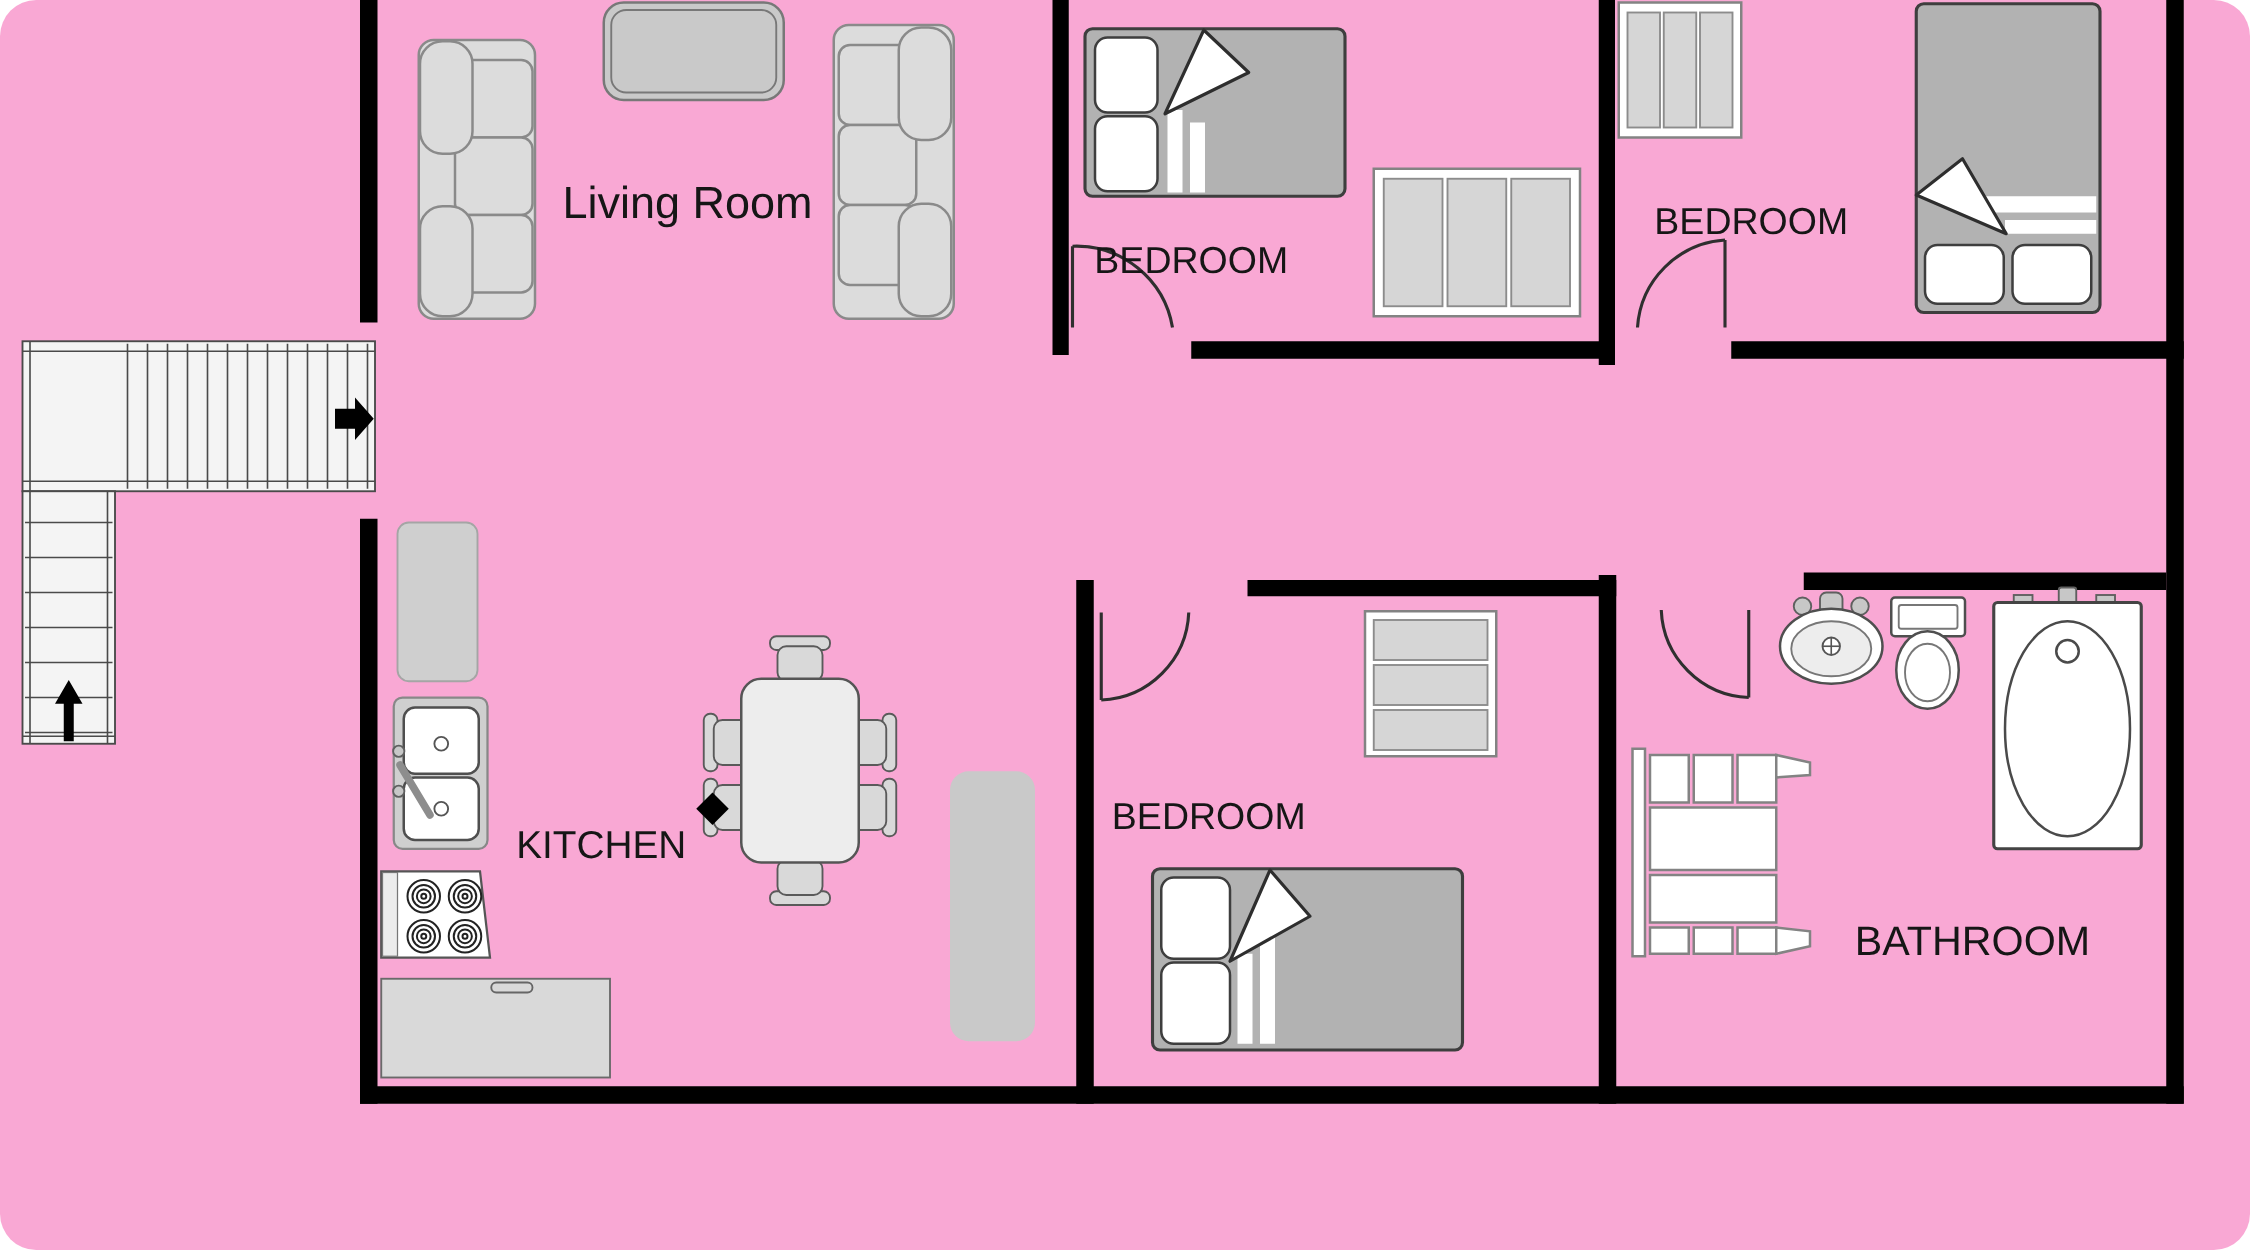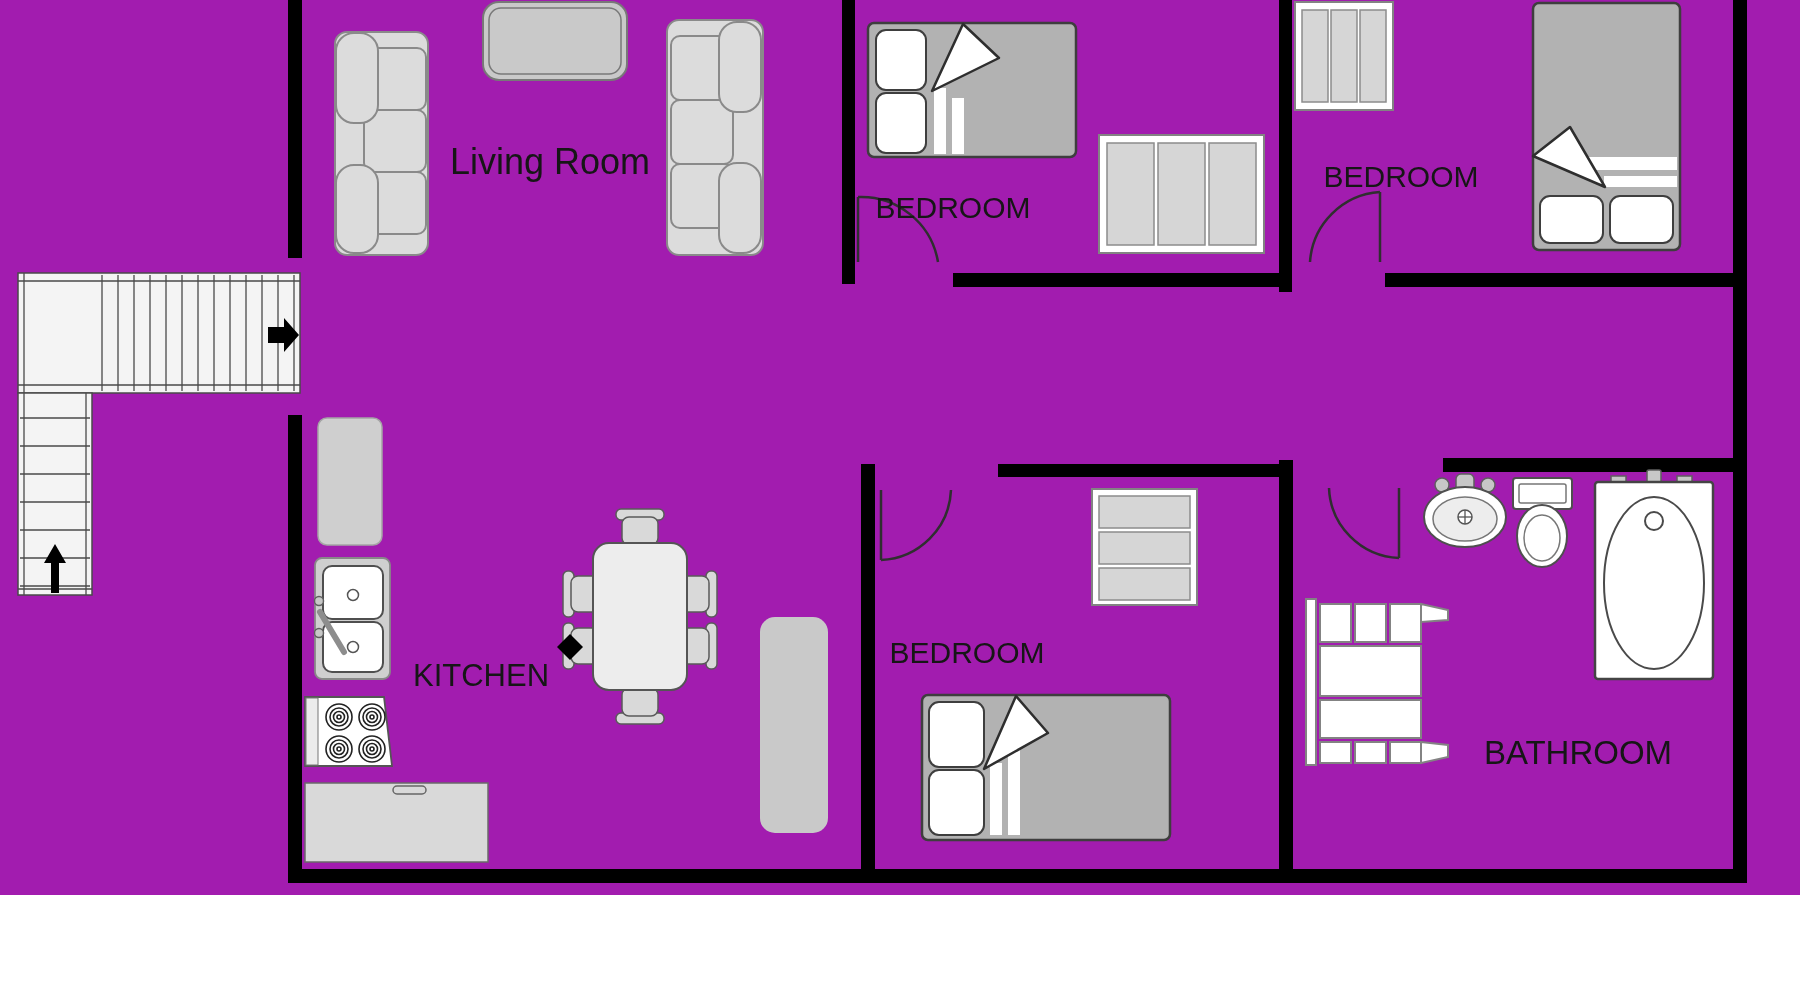--- a/index.html
+++ b/index.html
@@ -1,16 +1,16 @@
 <!DOCTYPE html>
 <html><head>
 <meta charset="utf-8">
 <style>
   html,body{margin:0;padding:0;background:#ffffff;}
-  .stage{position:relative;width:1800px;height:895px;background:#a21caf;overflow:hidden;}
+  .stage{position:relative;width:1800px;height:1000px;background:#f9a8d4;overflow:hidden;border-radius:29px;}
   svg{display:block;}
   .wall{fill:#000000;}
   .lbl{font-family:"Liberation Sans",sans-serif;fill:#161616;}
   .f{fill:#dcdcdc;stroke:#8a8a8a;stroke-width:2;}
   .ctab{fill:#c9c9c9;stroke:#787878;stroke-width:2;}
   .tbl{fill:#ededed;stroke:#555555;stroke-width:2;}
   .chair{fill:#d9d9d9;stroke:#5a5a5a;stroke-width:1.5;}
   .bedframe{fill:#b2b2b2;stroke:#3e3e3e;stroke-width:2.5;}
   .pillow{fill:#ffffff;stroke:#3e3e3e;stroke-width:2;}
   .stripe{fill:#ffffff;}

